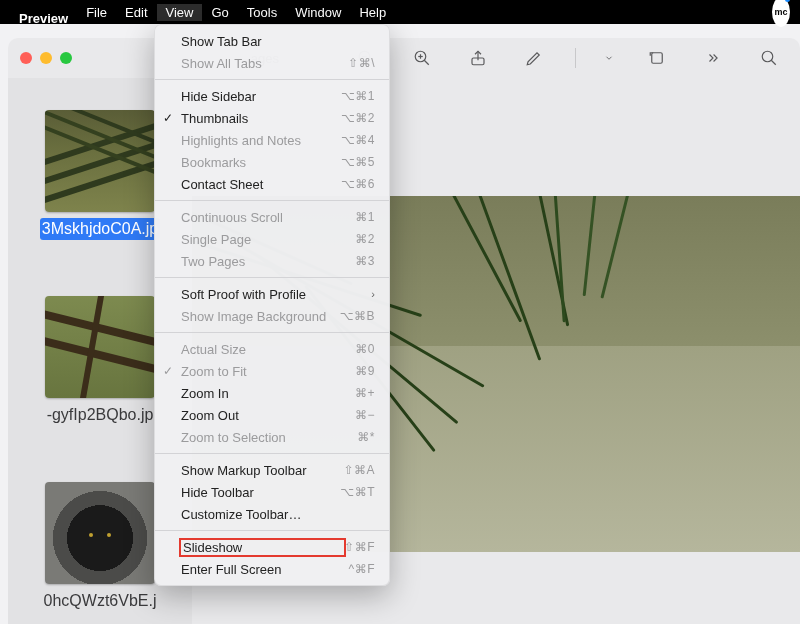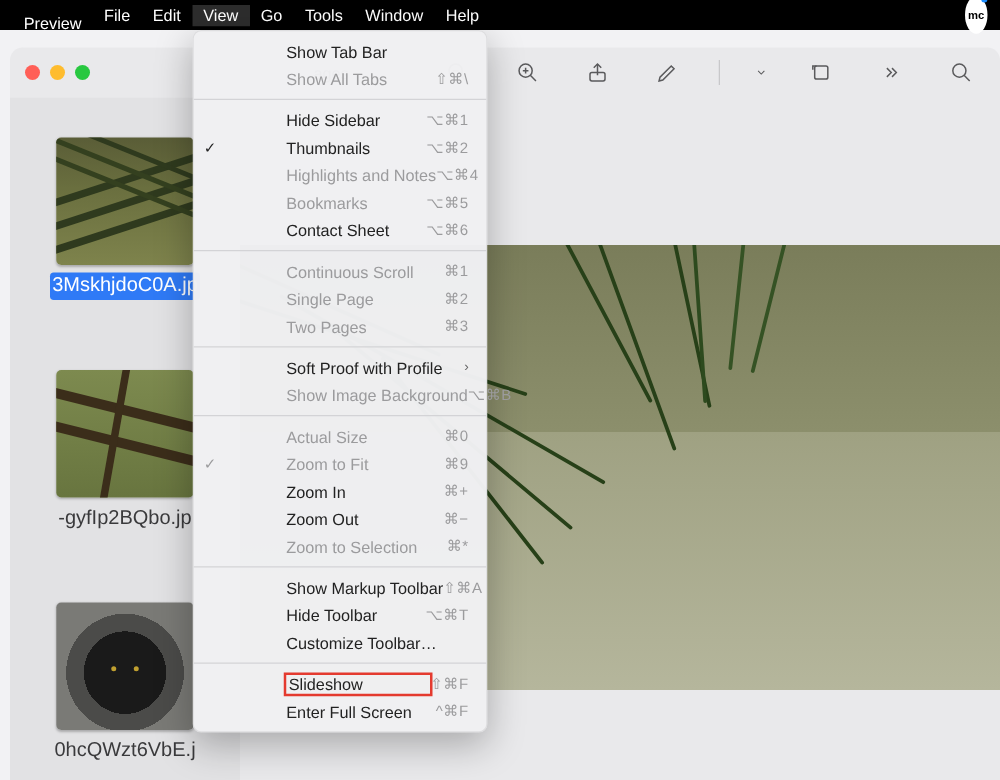--- a/index.html
+++ b/index.html
@@ -1,21 +1,21 @@
 <!DOCTYPE html>
 <html><head>
 <meta charset="utf-8">
 <style>
 * { margin: 0; padding: 0; box-sizing: border-box; font-family: -apple-system, "Helvetica Neue", Arial, sans-serif; }
 html, body { width: 800px; height: 624px; overflow: hidden; background: #f2f2f4; }
 
 
 .menubar { position: absolute; top: 0; left: 0; right: 0; height: 24px; background: #000; color: #fff; display: flex; align-items: center; font-size: 13px; padding: 0 10px; justify-content: space-between; }
 .menubar .left { display: flex; align-items: center; gap: 0; }
-.menubar .app { font-weight: 400; padding: 0 9px; margin-top: 12px; }
+.menubar .app { font-weight: 700; padding: 0 9px; margin-top: 12px; }
 .menubar .mitem { padding: 0 9px; height: 17px; display: flex; align-items: center; }
 .menubar .mitem.active { background: #2d2d2d; }
 .menubar .status { width: 18px; height: 30px; border-radius: 50%; background: #fff; display: flex; align-items: center; justify-content: center; position: relative; }
 .menubar .status span { font-size: 9px; font-weight: 700; color: #000; }
 .menubar .status .dot { position: absolute; top: 0; right: 0; width: 5px; height: 5px; border-radius: 50%; background: #1a8cff; }
 
 
 .window { position: absolute; top: 38px; left: 8px; right: 0; bottom: 0; background: #e9e9eb; border-top-left-radius: 10px; border-top-right-radius: 10px; overflow: hidden; display: flex; flex-direction: column; }
 .titlebar { height: 40px; display: flex; align-items: center; padding: 0 12px; gap: 10px; }
 .traffic { display: flex; gap: 8px; margin-right: 8px; }
@@ -55,21 +55,21 @@
 .main-pine { width:100%; height:100%; background: linear-gradient(180deg,#7a7d5a 0%, #8c8f6c 42%, #9fa182 42%, #b5b69c 100%); position:relative; overflow:hidden; }
 .main-pine::before { content:""; position:absolute; width:52%; height:140%; left:-4%; top:-20%; background: radial-gradient(circle at 60% 40%, rgba(0,0,0,0) 0 45%, rgba(0,0,0,0) 100%); }
 .needles { position:absolute; inset:0; }
 .nl { position:absolute; background:#274018; height:3px; border-radius:2px; }
 
 
 .menu { position: absolute; top: 24px; left: 154px; width: 236px; background: rgba(240,240,242,0.98); border: 1px solid rgba(0,0,0,0.08); border-radius: 7px; box-shadow: 0 10px 30px rgba(0,0,0,0.28); padding: 5px 0; font-size: 13px; color: #222; z-index: 20; }
 .menu .row { display:flex; align-items:center; height: 22px; padding: 0 14px 0 26px; position: relative; }
 .menu .row.disabled { color: #9b9b9d; }
 .menu .row .chk { position:absolute; left:8px; font-size:12px; }
-.menu .row .lbl { flex:1; white-space:nowrap;margin-left:48px; }
+.menu .row .lbl { flex:1; white-space:nowrap; }
 .menu .row .sc { color:#9b9b9d; font-size:12px; letter-spacing:0.5px; }
 .menu .row .sub { color:#666; font-size:11px; }
 .menu .sep { height:1px; background:#d3d3d6; margin:5px 0; }
 .menu .row.highlight .lbl { outline: 2px solid #e43a2f; outline-offset: 0px; padding: 0 2px; }
 
 </style>
 </head>
 <body>
 
 <div class="menubar">

